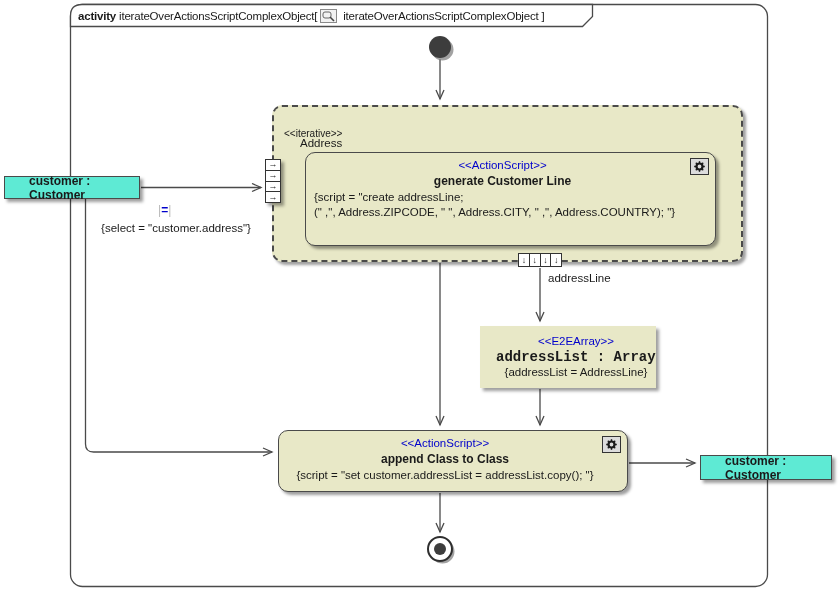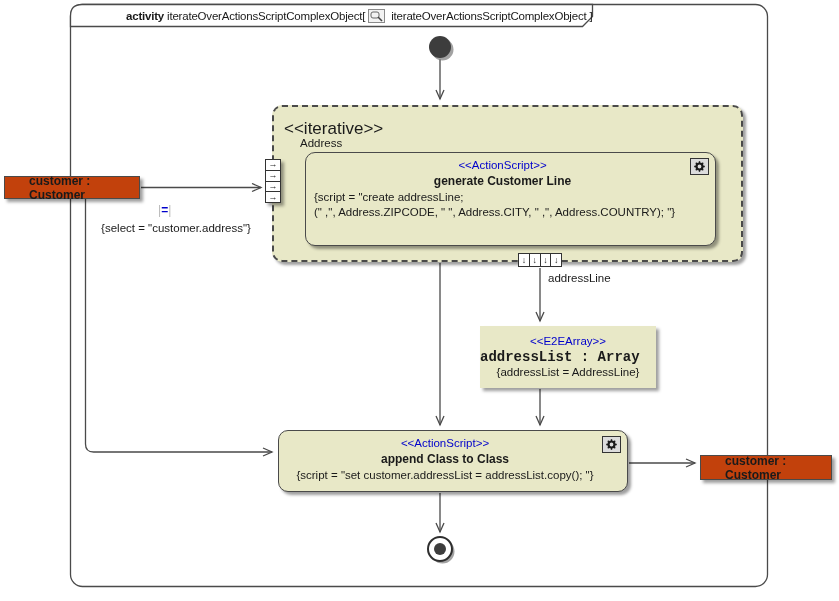--- a/index.html
+++ b/index.html
@@ -3,40 +3,40 @@
 <meta charset="utf-8">
 <style>
   html,body{margin:0;padding:0;background:#fff;}
   #canvas{
     position:relative;width:839px;height:601px;background:#fff;overflow:hidden;
     font-family:"Liberation Sans",sans-serif;color:#1a1a1a;
   }
   #edges-layer{position:absolute;left:0;top:0;z-index:1;}
   .node{position:absolute;z-index:2;box-sizing:border-box;}
   .beige{background:#E8E8C7;}
-  .lavender{background:#c2410c;padding-left:24px;}
+  .lavender{background:#5eead4;padding-left:24px;}
   .shadowed{box-shadow:3px 3px 3px rgba(0,0,0,0.38);}
 
   
   .frame-title{
     position:absolute;left:78px;top:8px;height:16px;line-height:16px;z-index:2;
     font-size:11.5px;white-space:nowrap;letter-spacing:-0.2px;
   }
-  .frame-title b{font-weight:bold;margin-left:48px;}
+  .frame-title b{font-weight:bold;}
   .title-icon{
     display:inline-block;width:15px;height:12px;border:1px solid #8a8a8a;background:#f2f2f2;
     vertical-align:-2px;margin:0 3px;
   }
 
   
   #iterative-region{
     left:272px;top:105px;width:471px;height:157px;
     border:2px dashed #4A4A4A;border-radius:10px;
   }
-  .region-stereo{position:absolute;left:10px;top:12px;font-size:17px;}
+  .region-stereo{position:absolute;left:10px;top:21px;font-size:10px;}
   .region-label{position:absolute;left:26px;top:30px;font-size:11.5px;}
 
   
   .action{
     border:1.5px solid #4A4A4A;border-radius:10px;
     display:flex;flex-direction:column;justify-content:flex-start;
     padding:5px 24px 4px 8px;
   }
   #generate-action{left:305px;top:152px;width:411px;height:94px;}
   #append-action{left:278px;top:430px;width:350px;height:62px;}
@@ -51,21 +51,21 @@
 
   
   .objnode{
     border:1px solid #4A4A4A;display:flex;align-items:center;justify-content:center;
     font-weight:bold;font-size:12px;
   }
   #customer-in{left:4px;top:176px;width:136px;height:23px;}
   #customer-out{left:700px;top:455px;width:132px;height:25px;}
   #array-node{
     left:480px;top:326px;width:176px;height:62px;
-    display:flex;flex-direction:column;justify-content:center;
+    display:flex;flex-direction:column;justify-content:center;padding-left:16px;
   }
   .array-name{font-weight:bold;font-size:14px;text-align:left;line-height:16px;font-family:Liberation Mono, monospace;}
   .array-constraint{font-size:11.5px;text-align:center;line-height:15px;}
 
   
   #expansion-in{
     left:265px;top:159px;width:16px;height:44px;background:#fff;border:1px solid #333;
     display:flex;flex-direction:column;
   }
   #expansion-in .cell{

